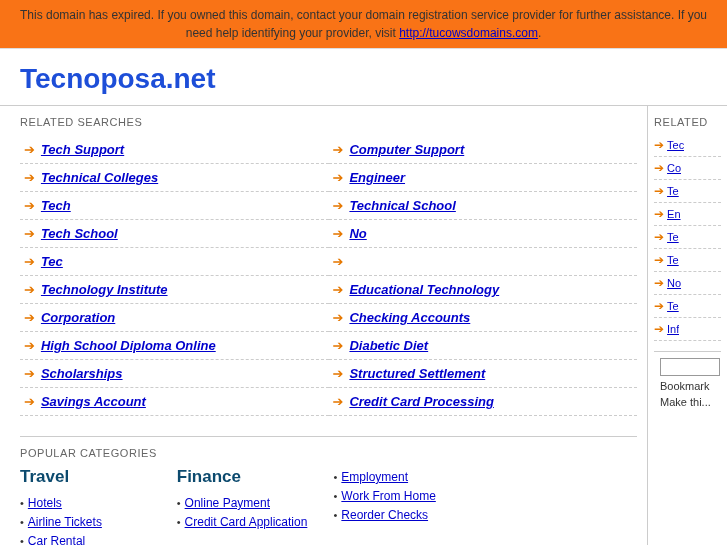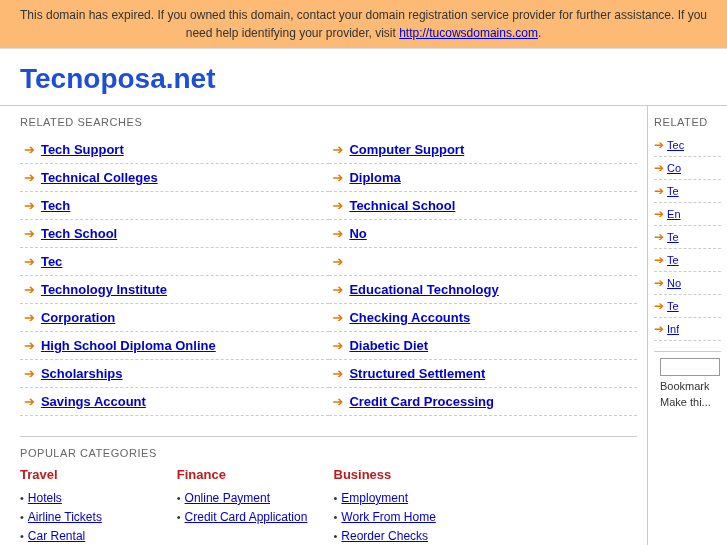--- a/index.html
+++ b/index.html
@@ -4,21 +4,21 @@
   <style>
     * { margin: 0; padding: 0; box-sizing: border-box; }
     body {
       font-family: Arial, sans-serif;
       font-size: 13px;
       background: #fff;
       color: #333;
       overflow-x: hidden;
     }
     .notice-bar {
-      background: #fdba74;
+      background: #f97316;
       border-bottom: 1px solid #ddd;
       text-align: center;
       padding: 6px 20px;
       font-size: 12px;
       color: #333;
       line-height: 1.5;
     }
     .notice-bar a {
       color: #00c;
       text-decoration: underline;
@@ -70,35 +70,36 @@
       color: #e67800;
       font-size: 13px;
       margin-right: 6px;
       flex-shrink: 0;
     }
     .search-item a {
       color: #00c;
       text-decoration: underline;
       font-size: 13px;
       font-weight: bold;
+      font-style: italic;
     }
     .popular-section {
       border-top: 1px solid #ccc;
       padding-top: 10px;
     }
     .popular-grid {
       display: grid;
       grid-template-columns: repeat(4, 1fr);
       gap: 10px;
       margin-top: 8px;
     }
     .popular-col h4 {
-      font-size: 13px;
+      font-size: 17px;
       font-weight: bold;
-      color: #b91c1c;
+      color: #0c4a6e;
       margin-bottom: 6px;
     }
     .popular-col ul {
       list-style: none;
       padding: 0;
     }
     .popular-col ul li {
       padding: 2px 0;
     }
     .popular-col ul li::before {
@@ -221,21 +222,21 @@
           </div>
         </div>
 
       <div id="searches-right">
           <div class="search-item">
             <span class="arrow">➔</span>
             <a href="#">Computer Support</a>
           </div>
           <div class="search-item">
             <span class="arrow">➔</span>
-            <a href="#">Diploma</a>
+            <a href="#">Engineer</a>
           </div>
           <div class="search-item">
             <span class="arrow">➔</span>
             <a href="#">Technical School</a>
           </div>
           <div class="search-item">
             <span class="arrow">➔</span>
             <a href="#">No</a>
           </div>
           <div class="search-item">
@@ -276,21 +277,20 @@
             </ul>
           </div>
           <div class="popular-col">
             <h4>Finance</h4>
             <ul>
               <li><a href="#">Online Payment</a></li>
               <li><a href="#">Credit Card Application</a></li>
             </ul>
           </div>
           <div class="popular-col">
-            <h4>Business</h4>
             <ul>
               <li><a href="#">Employment</a></li>
               <li><a href="#">Work From Home</a></li>
               <li><a href="#">Reorder Checks</a></li>
             </ul>
           </div>
         </div>
     </div>
   </div>
 

